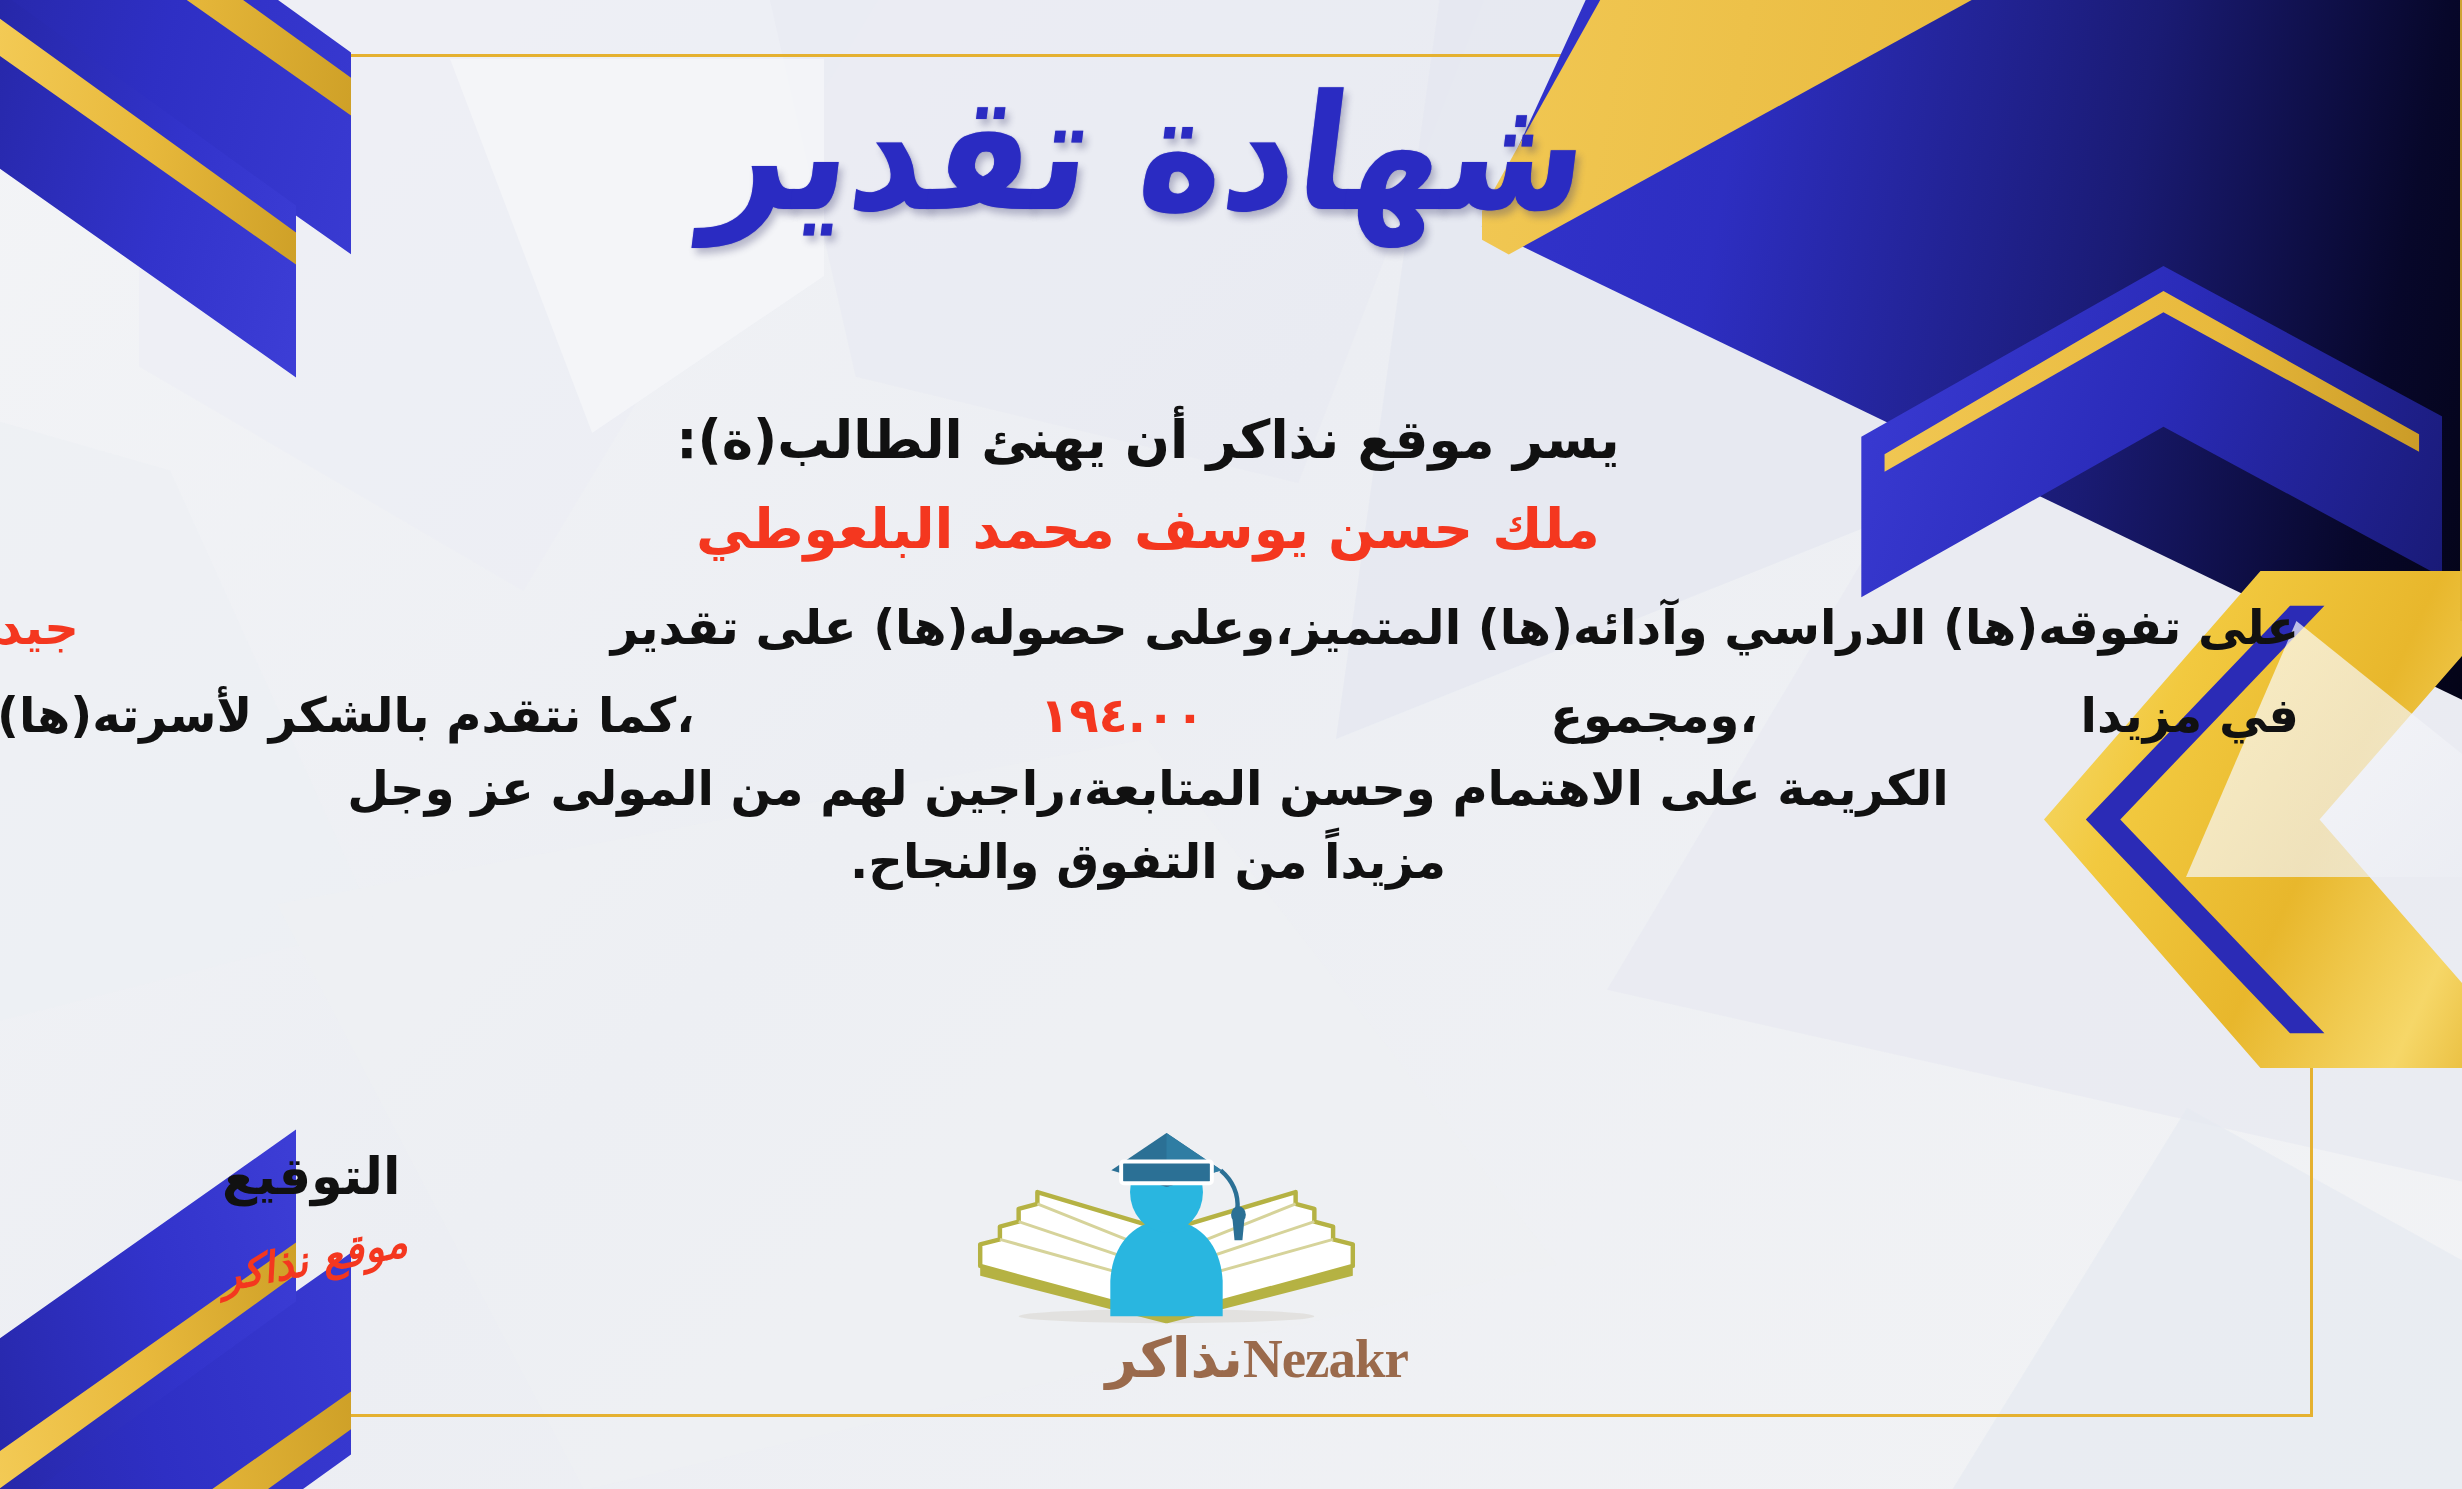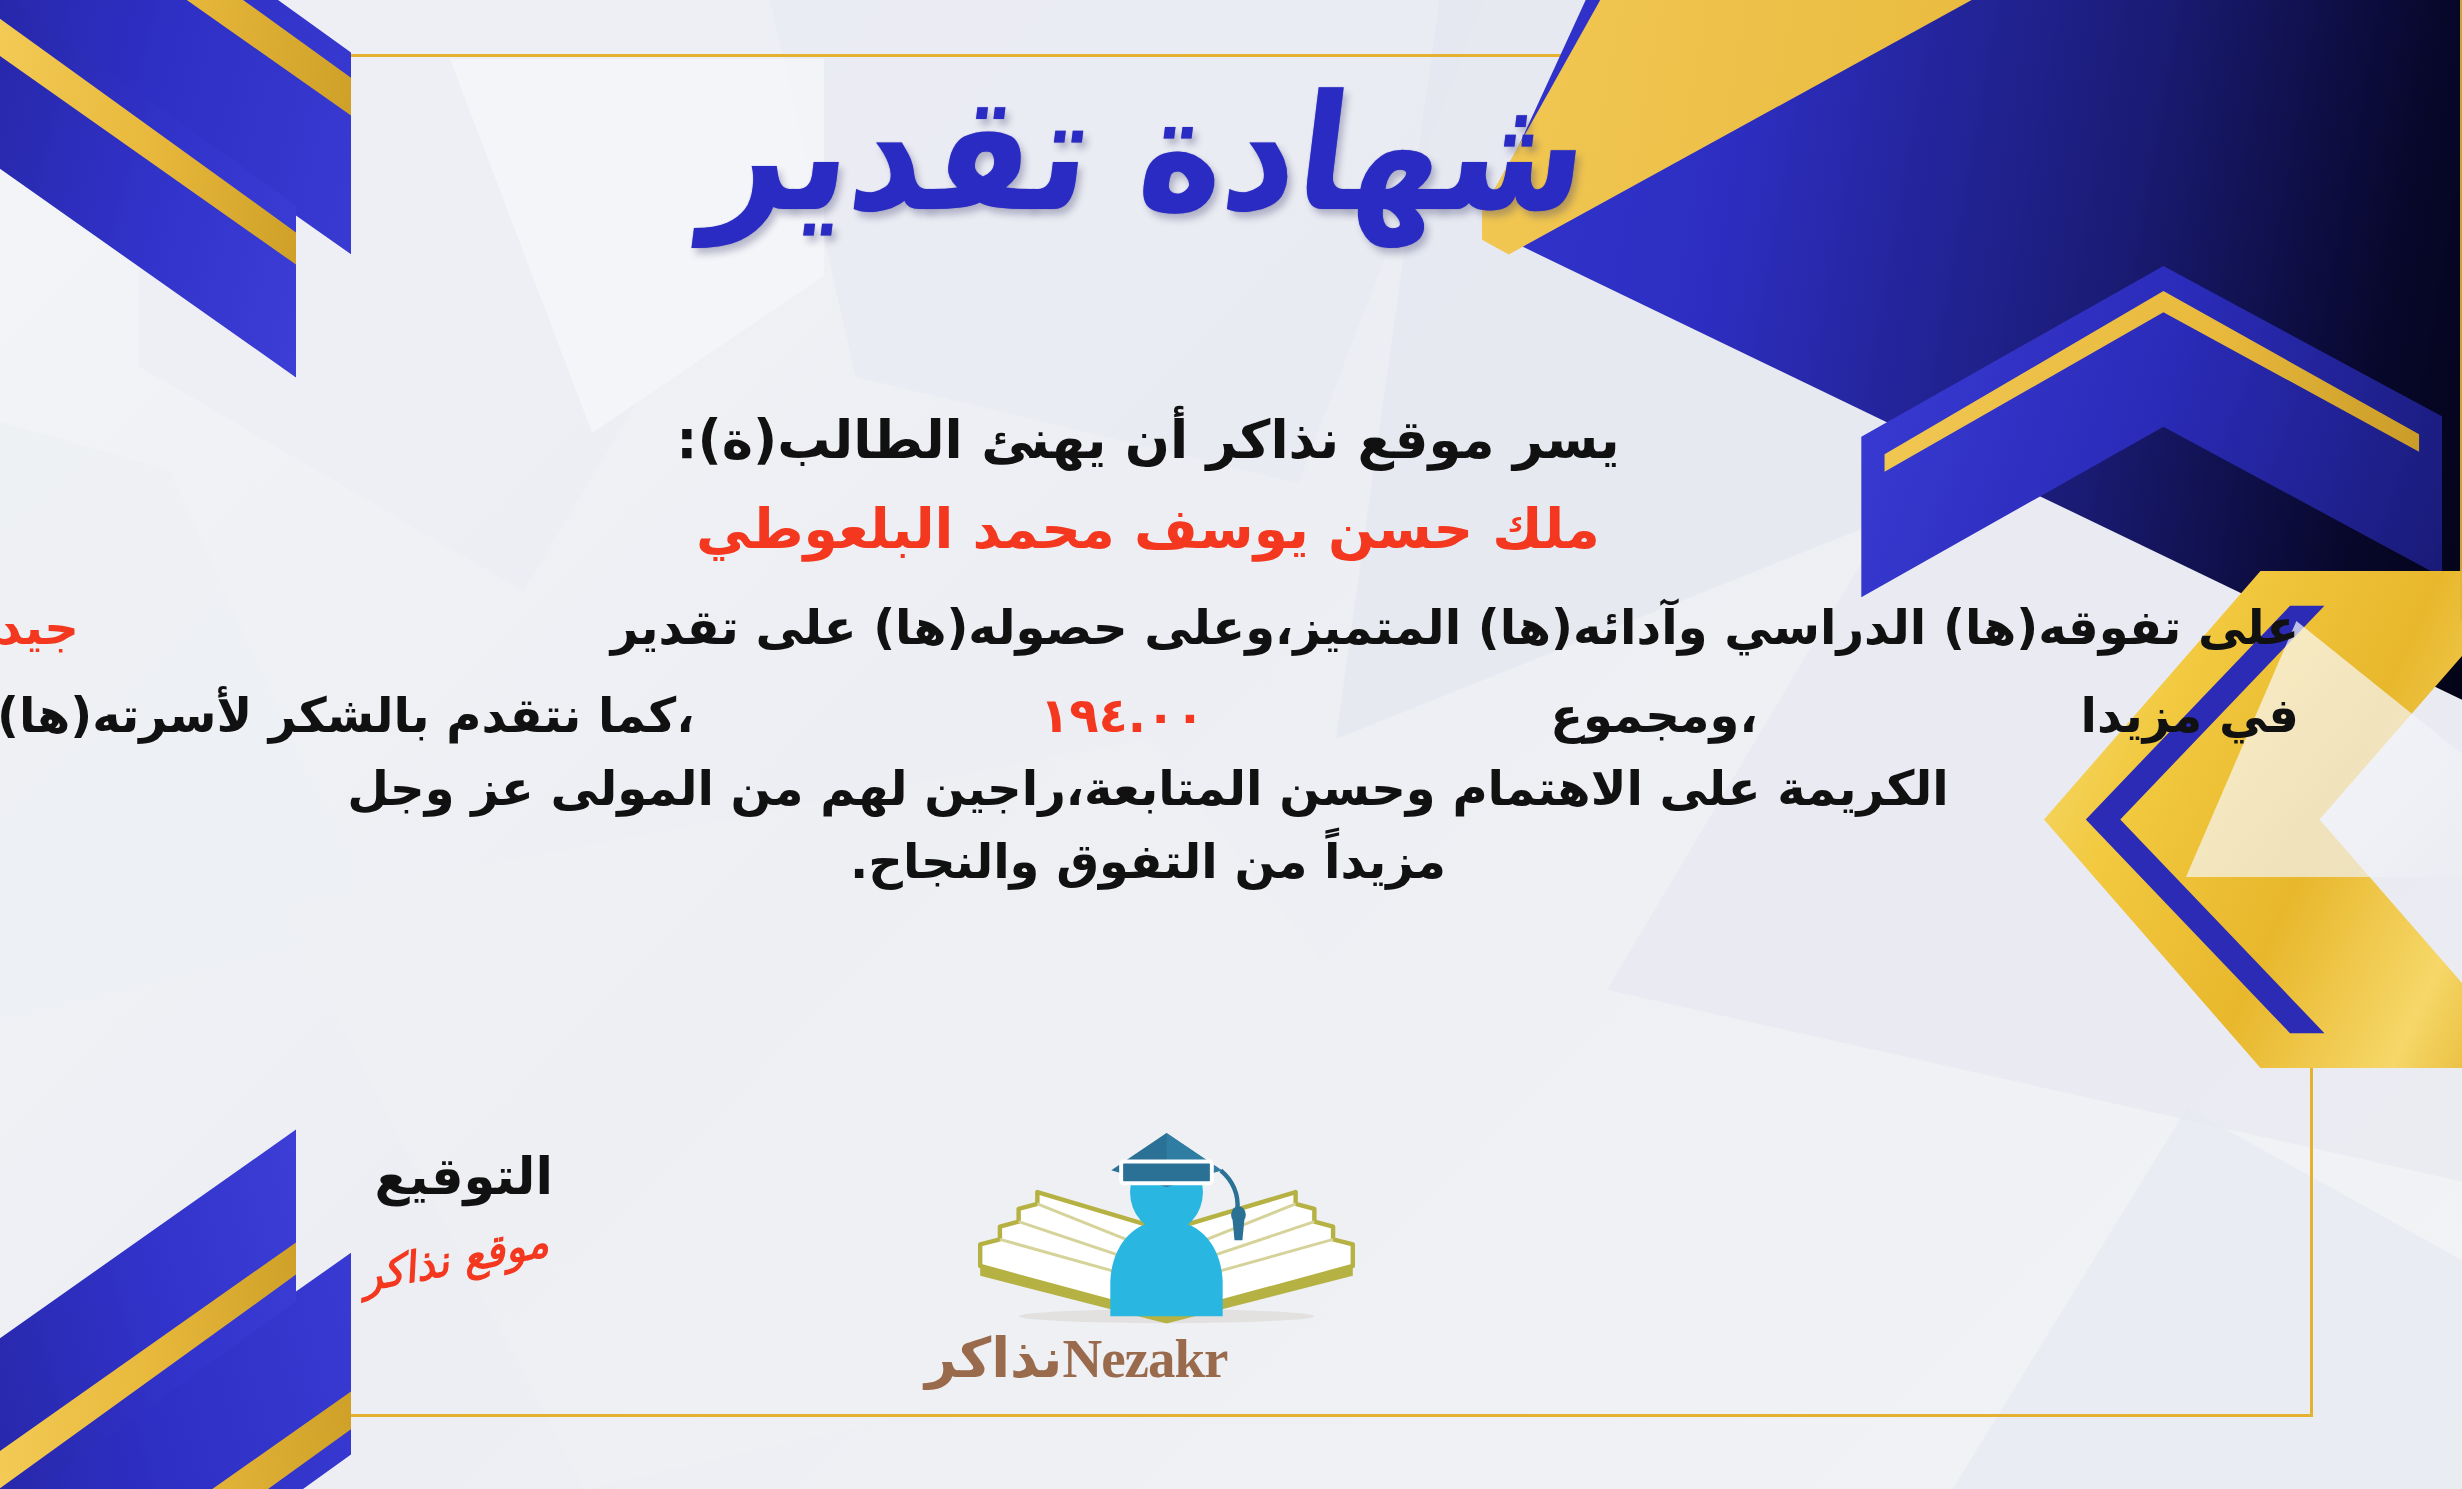--- a/index.html
+++ b/index.html
@@ -230,24 +230,24 @@
     align-items: baseline;
     white-space: nowrap;
   }
   .hl { color: #f4371f; }
   .sp-l { padding-inline-start: 22.7px; margin-top: 15px; }
   .sp-r { padding-inline-end: 22.7px; }
 
   
   .signature-block {
     position: absolute;
-    left: 374px;
+    left: 388px;
     top: 1147px;
     width: 345px;
-    text-align: right;
+    text-align: left;
     direction: rtl;
   }
   .sig-label {
     font-size: 51px;
     font-weight: 700;
     color: #111111;
     letter-spacing: -1px;
   }
   .sig-mark {
     margin-top: 27.6px;
@@ -259,21 +259,21 @@
     display: inline-block;
     letter-spacing: 2px;
   }
 
   
   .logo-block {
     position: absolute;
     left: 1091px;
     top: 1123px;
     width: 483px;
-    text-align: left;
+    text-align: right;
   }
   .logo-art { width: 483px; height: 212px; display: block; }
   .logo-word {
     margin-top: -8.9px;
     font-size: 55px;
     font-weight: 700;
     color: #9a6a4c;
     letter-spacing: -1px;
     font-family: "DejaVu Sans", "Liberation Sans", sans-serif;
     direction: rtl;

